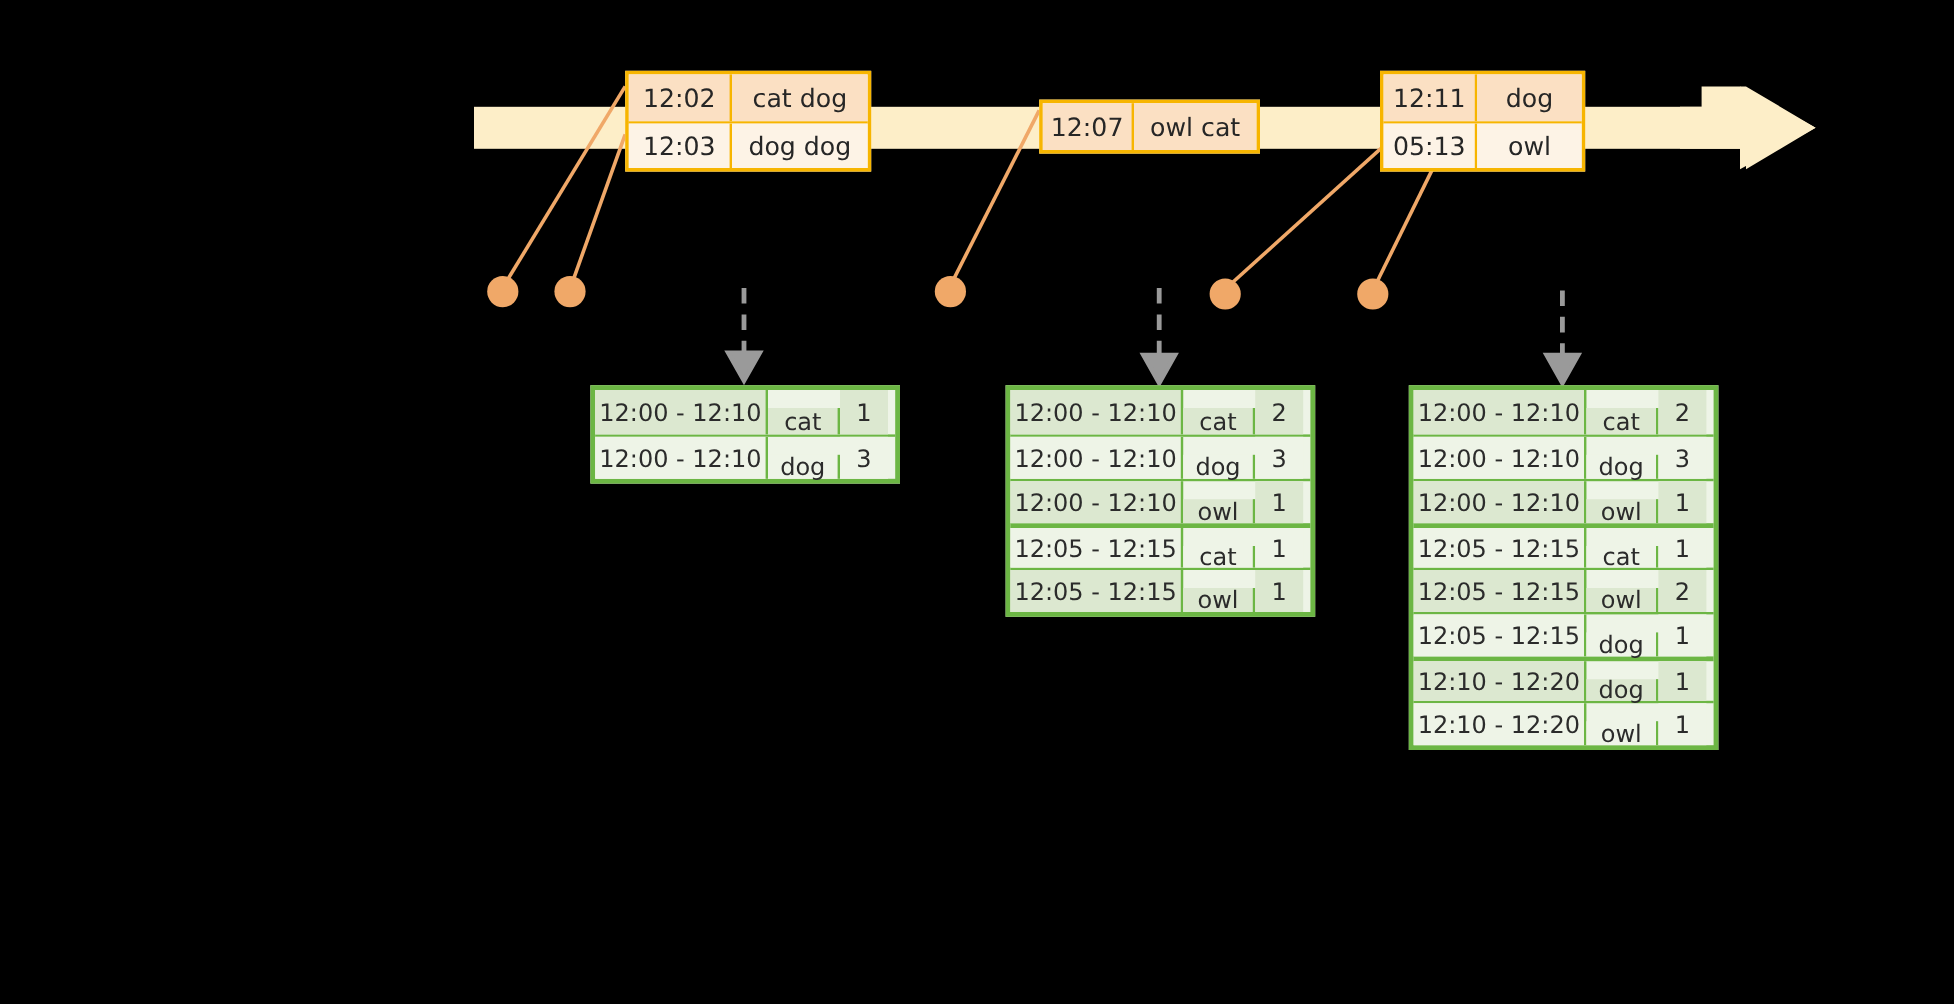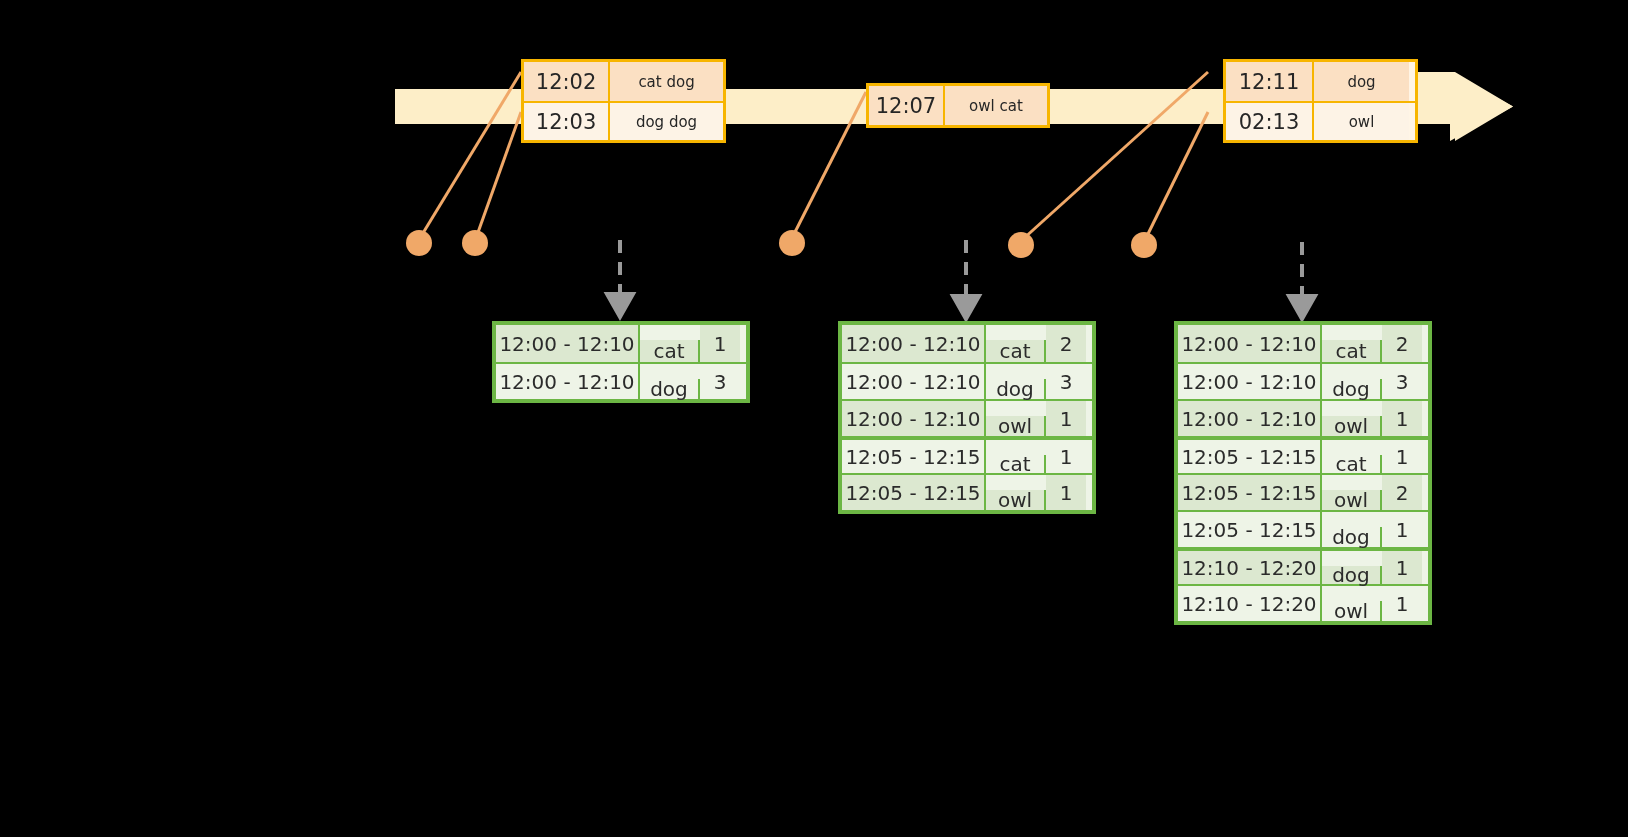--- a/index.html
+++ b/index.html
@@ -55,21 +55,21 @@
     justify-content: center;
     font-size: 21px;
     color: #262626;
     background: #fdf3e6;
   }
   .evt-words {
     box-sizing: border-box;
     display: flex;
     align-items: center;
     justify-content: center;
-    font-size: 15px;
+    font-size: 21px;
     color: #262626;
     background: #fdf3e6;
     padding: 0 12px;
   }
   
   .rtable {
     position: absolute;
     border: 4px solid #6cb644;
     box-sizing: border-box;
     background: #eef4e7;
@@ -155,27 +155,27 @@
     </div>
   </div>
 
   <div class="evt-group" style="left:866px; top:83px; width:184px;">
     <div class="evt-row shade">
       <div class="evt-time">12:07</div>
       <div class="evt-words" style="width:115px;">owl cat</div>
     </div>
   </div>
 
-  <div class="evt-group" style="left:1223px; top:59px; width:195px;">
+  <div class="evt-group" style="left:1150px; top:59px; width:171px;">
     <div class="evt-row shade">
       <div class="evt-time">12:11</div>
       <div class="evt-words" style="width:95px;">dog</div>
     </div>
     <div class="evt-row">
-      <div class="evt-time">02:13</div>
+      <div class="evt-time">05:13</div>
       <div class="evt-words" style="width:95px;">owl</div>
     </div>
   </div>
 
   <div class="rtable" style="left:492px; top:321px; width:258px;">
     <div class="rrow alt">
       <div class="rcell c-win">12:00 - 12:10</div>
       <div class="rcell c-word">cat</div>
       <div class="rcell c-cnt">1</div>
     </div>

